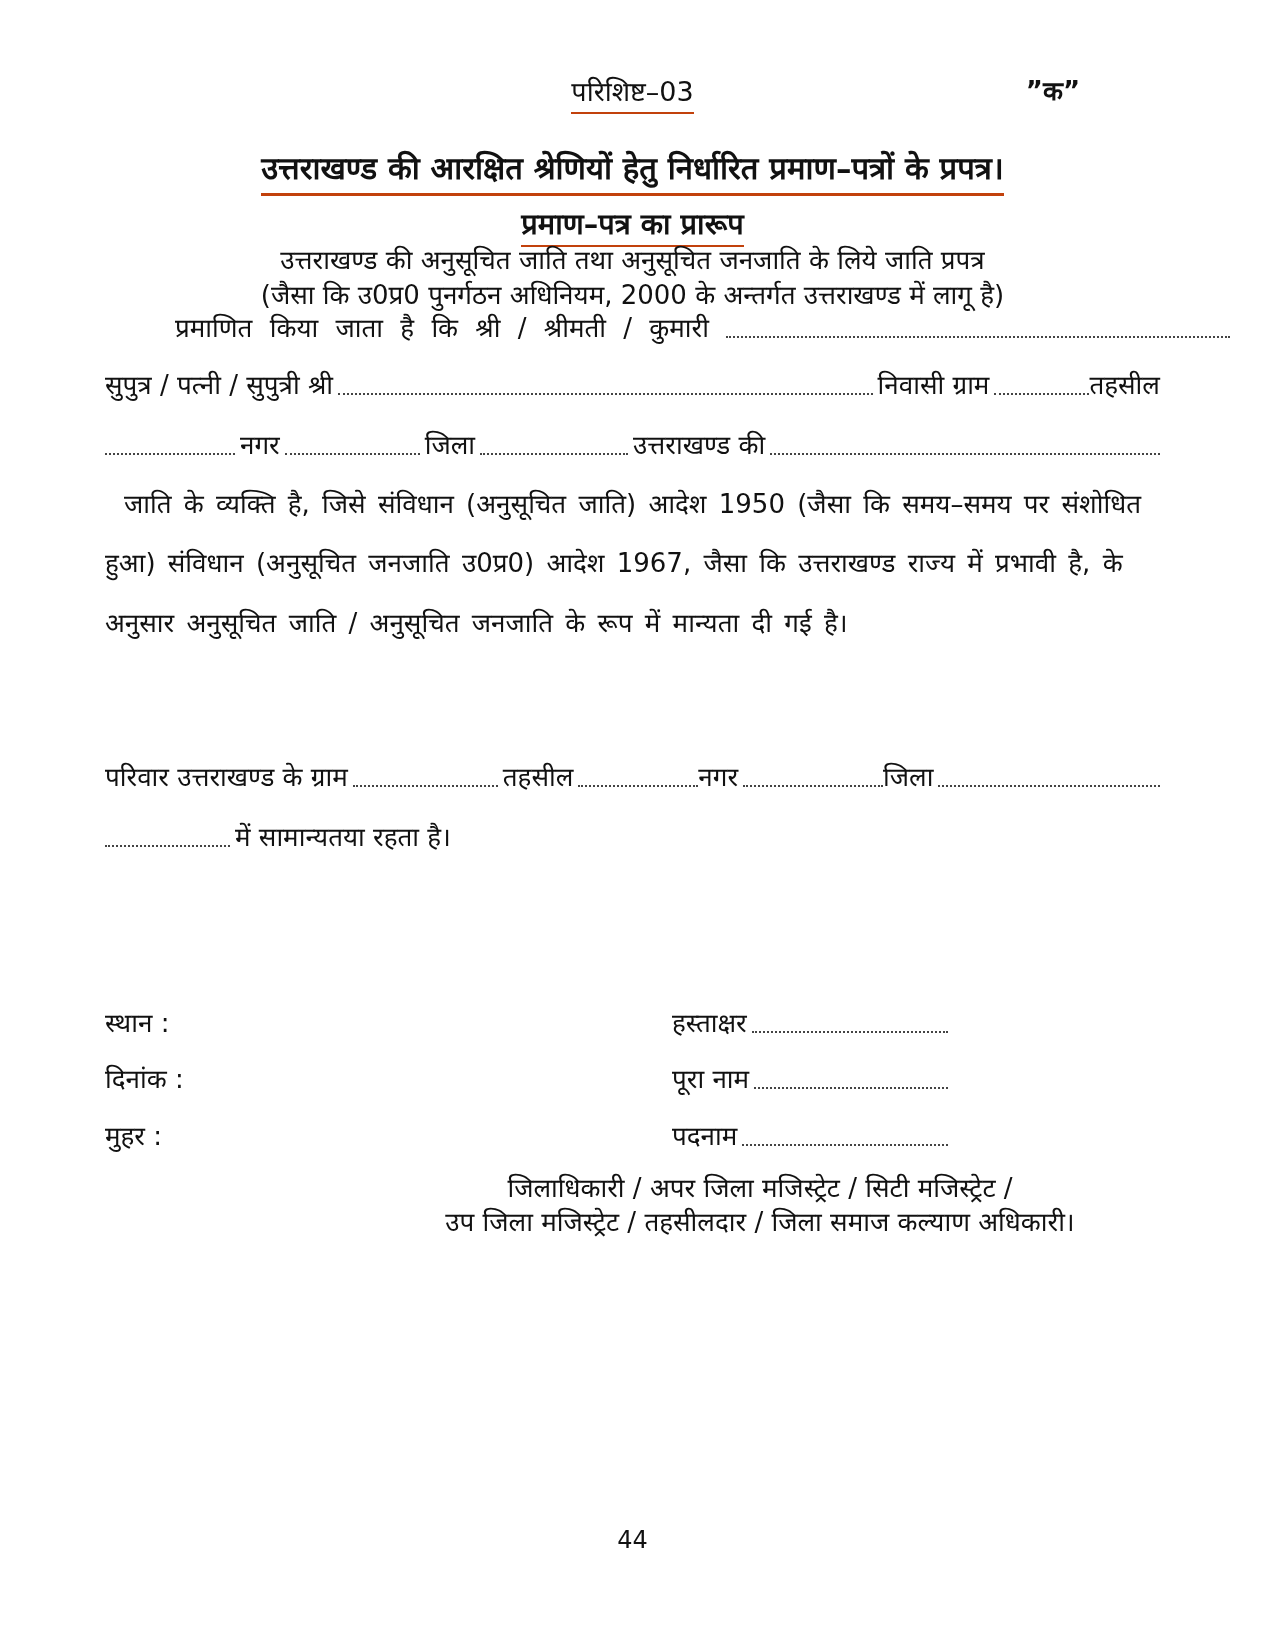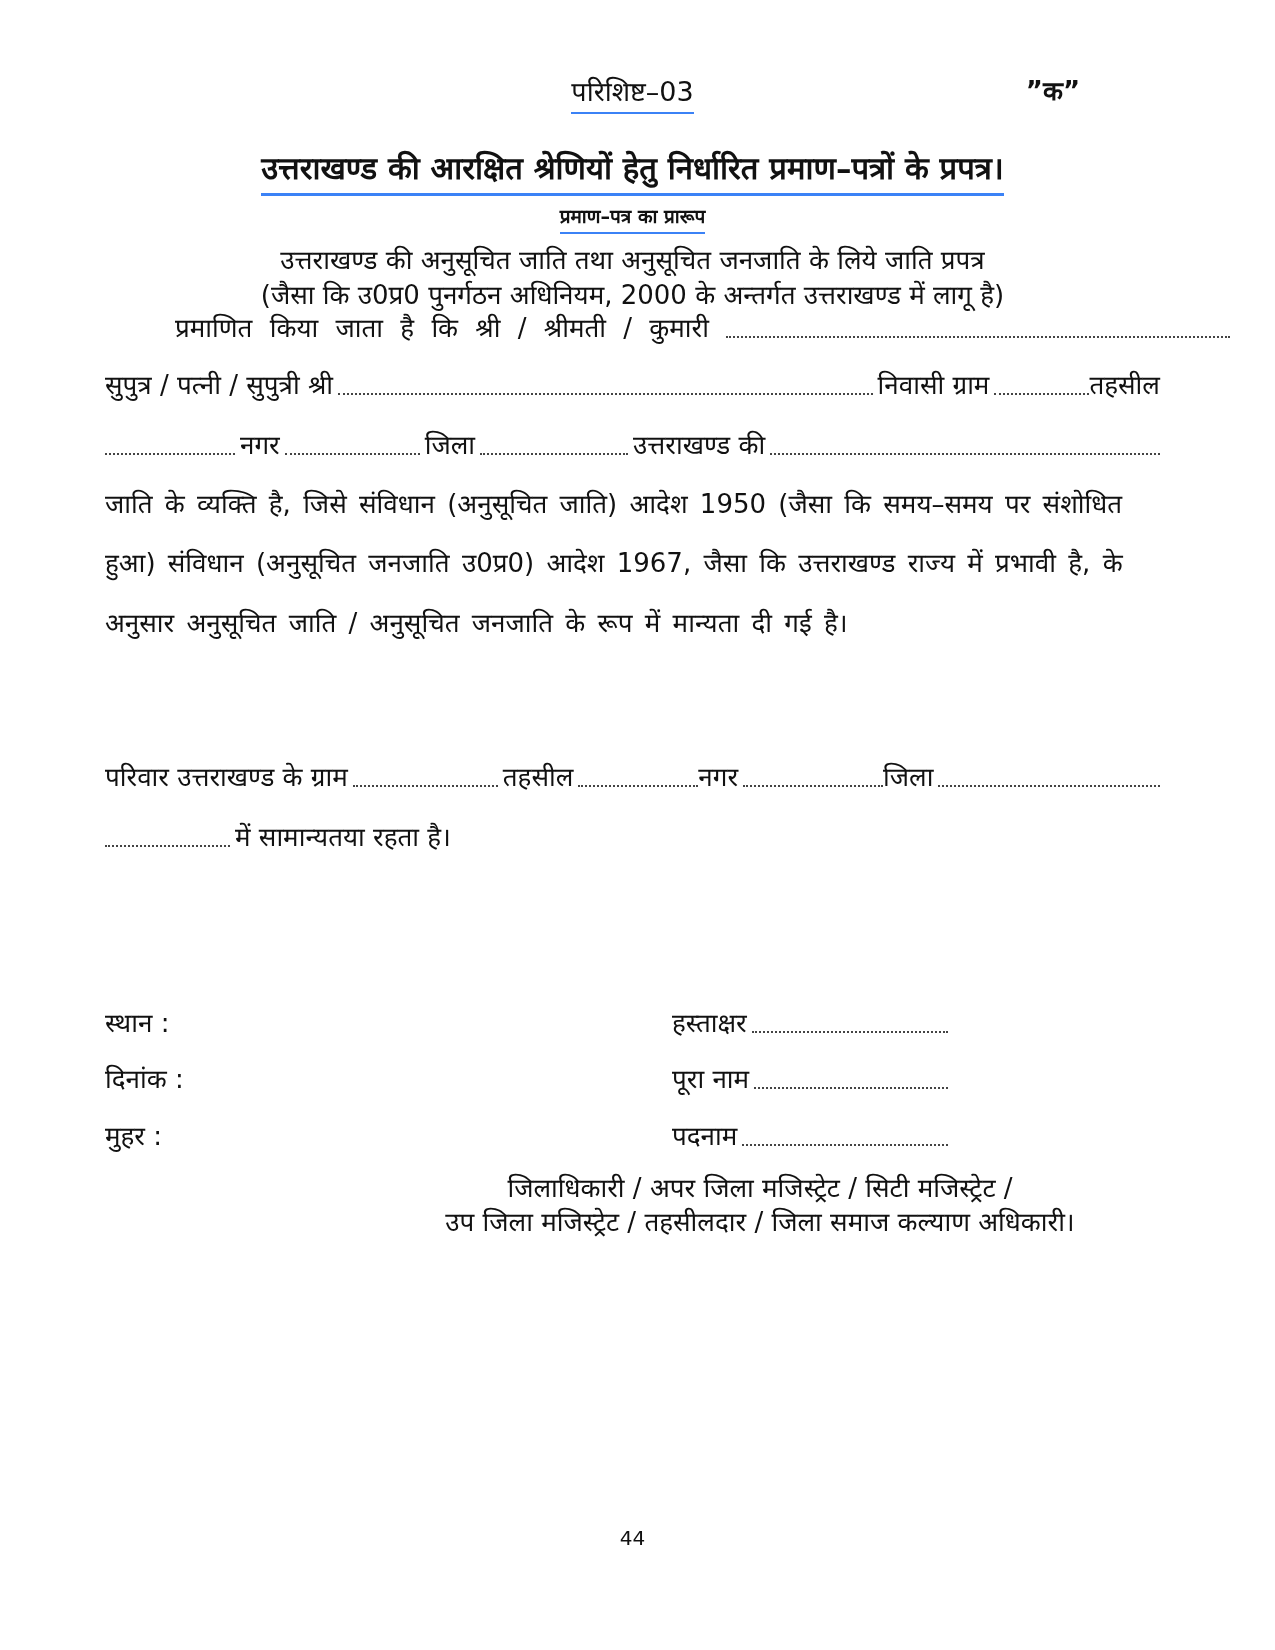--- a/index.html
+++ b/index.html
@@ -7,25 +7,25 @@
     position:relative;
     width:1275px;height:1650px;
     background:#ffffff;
     color:#111;
     font-family:"DejaVu Sans","Liberation Sans",sans-serif;
     font-size:26px;
     overflow:hidden;
   }
   .abs{position:absolute;left:105px;width:1055px;}
   .center{text-align:center;}
-  .ul{display:inline-block;border-bottom:2px solid #3b82f6;padding-bottom:3px;}
+  .ul{display:inline-block;border-bottom:2px solid #c2410c;padding-bottom:3px;}
   .appendix{font-size:27px;}
   .title-main{font-size:31px;font-weight:bold;}
   .title-main .ul{border-bottom-width:3px;padding-bottom:5px;}
-  .title-sub{font-size:19px;font-weight:bold;}
+  .title-sub{font-size:29px;font-weight:bold;}
   .caption{font-size:26px;}
   .corner{position:absolute;right:80px;top:0;font-weight:bold;font-size:26px;}
 
   .flexrow{display:flex;align-items:flex-end;line-height:34px;}
   .lbl{white-space:nowrap;}
   .dots{
     border-bottom:2px dotted #444;
     align-self:flex-end;
     margin:0 5px 7px 5px;
     height:0;
@@ -43,21 +43,21 @@
   .w148{flex:0 0 148px;}
 
   .indent70{padding-left:70px;gap:12px;}
   .indent72{padding-left:72px;}
   .spread{word-spacing:9px;}
   .paraline{line-height:34px;word-spacing:4px;white-space:nowrap;}
 
   .sig-left{left:105px;width:200px;line-height:34px;}
   .sig-right{left:672px;width:276px;text-align:center;}
   .authority{left:430px;width:660px;text-align:center;line-height:33px;}
-  .pageno{font-size:20px;}
+  .pageno{font-size:24px;}
 </style>
 </head>
 <body>
 
 <div class="page">
 
   <div class="abs center" style="top:72px;">
     <span class="appendix ul">परिशिष्ट–03</span>
     <span class="corner">”क”</span>
   </div>
@@ -89,21 +89,21 @@
   <div class="abs flexrow" style="top:428px;">
     <span class="dots w130 first"></span>
     <span class="lbl">नगर</span>
     <span class="dots w135"></span>
     <span class="lbl">जिला</span>
     <span class="dots w148"></span>
     <span class="lbl">उत्तराखण्ड की</span>
     <span class="dots grow last"></span>
   </div>
 
-  <div class="abs paraline" style="top:487px;">जाति के व्यक्ति है, जिसे संविधान (अनुसूचित जाति) आदेश 1950 (जैसा कि समय–समय पर संशोधित</div>
+  <div class="abs paraline" style="top:487px;text-align:center;">जाति के व्यक्ति है, जिसे संविधान (अनुसूचित जाति) आदेश 1950 (जैसा कि समय–समय पर संशोधित</div>
   <div class="abs paraline" style="top:546px;">हुआ) संविधान (अनुसूचित जनजाति उ0प्र0) आदेश 1967, जैसा कि उत्तराखण्ड राज्य में प्रभावी है, के</div>
   <div class="abs paraline" style="top:606px;">अनुसार अनुसूचित जाति / अनुसूचित जनजाति के रूप में मान्यता दी गई है।</div>
 
 
   <div class="abs flexrow" style="top:760px;">
     <span class="lbl">परिवार उत्तराखण्ड के ग्राम</span>
     <span class="dots w145"></span>
     <span class="lbl">तहसील</span>
     <span class="dots w120" style="margin-right:0;"></span>
     <span class="lbl">नगर</span>

